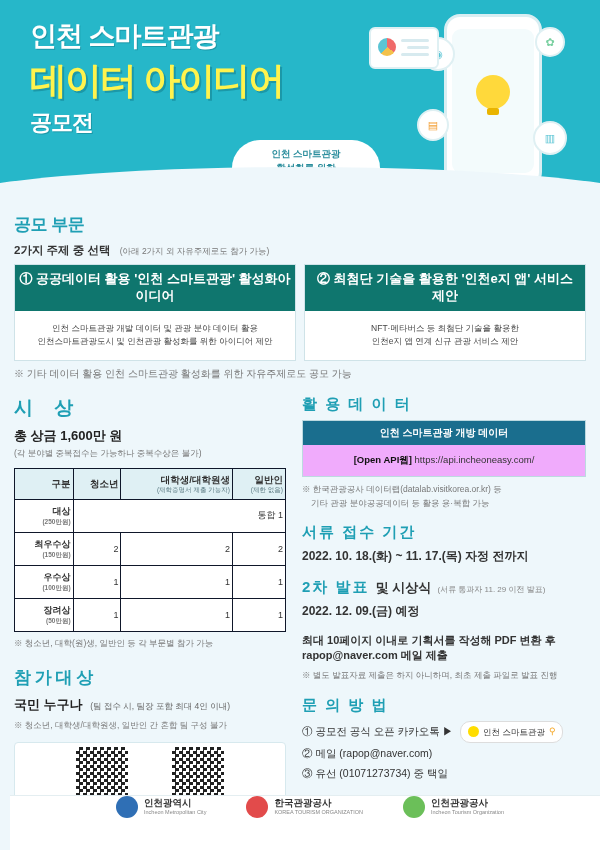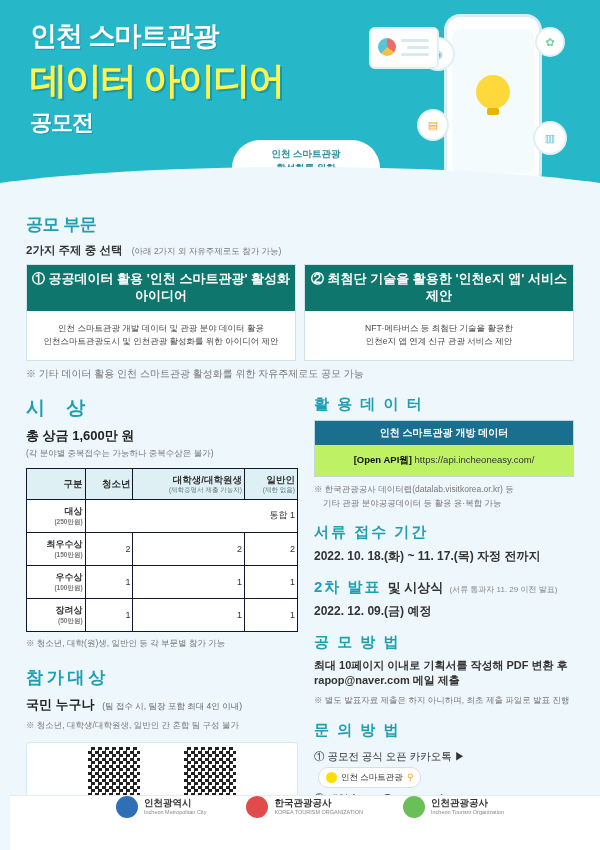--- a/index.html
+++ b/index.html
@@ -74,21 +74,21 @@
     background:#fff;border-radius:6px;border:2px solid #dff0f3;
   }
   .mini-card .pie{position:absolute;left:7px;top:9px;width:18px;height:18px;border-radius:50%;
     background:conic-gradient(#f06a6a 0 35%, #f3c14b 35% 62%, #5ac4d4 62% 100%);}
   .mini-card .ln{position:absolute;right:8px;height:3px;background:#d7eaef;border-radius:2px;}
   .mini-card .ln1{top:10px;width:28px;}
   .mini-card .ln2{top:17px;width:22px;}
   .mini-card .ln3{top:24px;width:28px;}
 
   
-  .body{position:relative;padding:0 26px;}
+  .body{position:relative;padding:0 14px;}
   .sec-title{
     font-size:17px;font-weight:bold;color:#1f9fb4;letter-spacing:-0.5px;margin:0 0 7px 0;
   }
   .small-note{font-size:8.5px;color:#7a7a7a;line-height:1.5;}
 
   
   .gongmo{position:relative;margin-top:8px;}
   .sub-line{font-size:11.5px;font-weight:bold;color:#333;margin-bottom:6px;}
   .sub-line .muted{font-size:8.5px;font-weight:normal;color:#777;margin-left:6px;}
   .two-col{display:flex;gap:8px;}
@@ -139,21 +139,21 @@
       border:3px solid #fff;}
   .qr-cap{font-size:7px;color:#2a8d9c;font-weight:bold;margin-top:4px;line-height:1.35;}
   .qr-cap .grey{color:#888;font-weight:normal;}
 
   
   .rblock{margin-bottom:13px;}
   .rtitle{font-size:15px;font-weight:bold;color:#1f9fb4;letter-spacing:2px;margin-bottom:6px;}
   .rtitle .plain{color:#333;letter-spacing:0;font-size:13px;}
   .rtitle .note{font-size:8px;color:#888;font-weight:normal;letter-spacing:0;}
 
-  .data-box{border:1px solid #bcd9e0;background:#bef264;}
+  .data-box{border:1px solid #bcd9e0;background:#f0abfc;}
   .data-box-head{background:#1a6e8e;color:#fff;font-size:10px;font-weight:bold;text-align:center;padding:5px;}
   .data-box-body{font-size:9.5px;text-align:center;padding:9px 4px;color:#333;}
   .data-box-body b{color:#111;}
   .rnote{font-size:8.5px;color:#777;margin-top:6px;line-height:1.6;}
 
   .rtext{font-size:12px;color:#333;font-weight:bold;}
   .rtext.small{font-size:11px;}
 
   .contact-line{font-size:10.5px;color:#333;line-height:1.95;}
   .kakao-pill{
@@ -367,21 +367,20 @@
         <div class="rblock">
           <div class="rtitle">
             <span>2차 발표</span>
             <span class="plain">및 시상식</span>
             <span class="note">(서류 통과자 11. 29 이전 발표)</span>
           </div>
           <div class="rtext">2022. 12. 09.(금) 예정</div>
         </div>
 
         <div class="rblock">
-          <div class="rtitle">공 모 방 법</div>
           <div class="rtext small">최대 10페이지 이내로 기획서를 작성해 PDF 변환 후</div>
           <div class="rtext small">rapop@naver.com 메일 제출</div>
           <div class="rnote">※ 별도 발표자료 제출은 하지 아니하며, 최초 제출 파일로 발표 진행</div>
         </div>
 
         <div class="rblock">
           <div class="rtitle">문 의 방 법</div>
           <div class="contact-line">
             <span>① 공모전 공식 오픈 카카오톡 ▶</span>
             <span class="kakao-pill">

